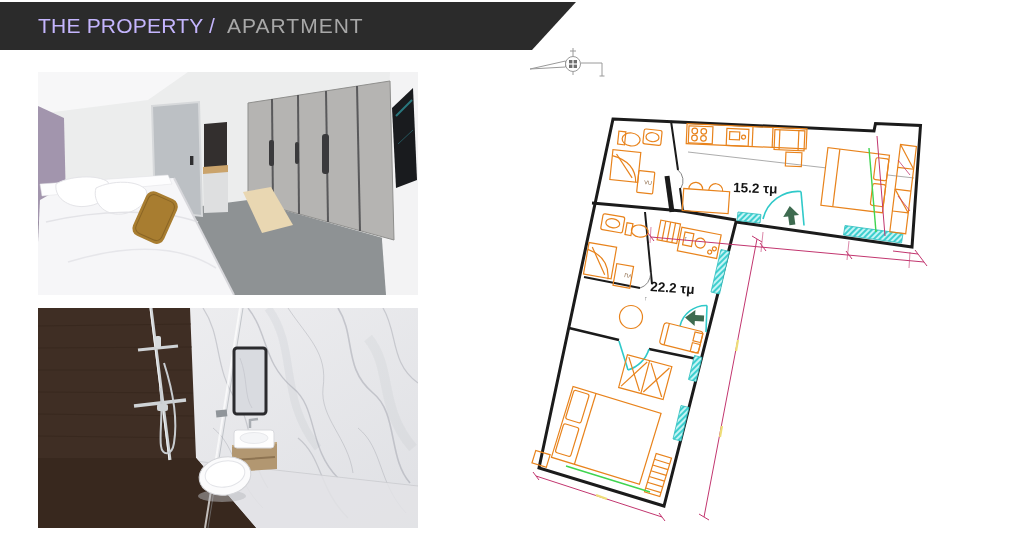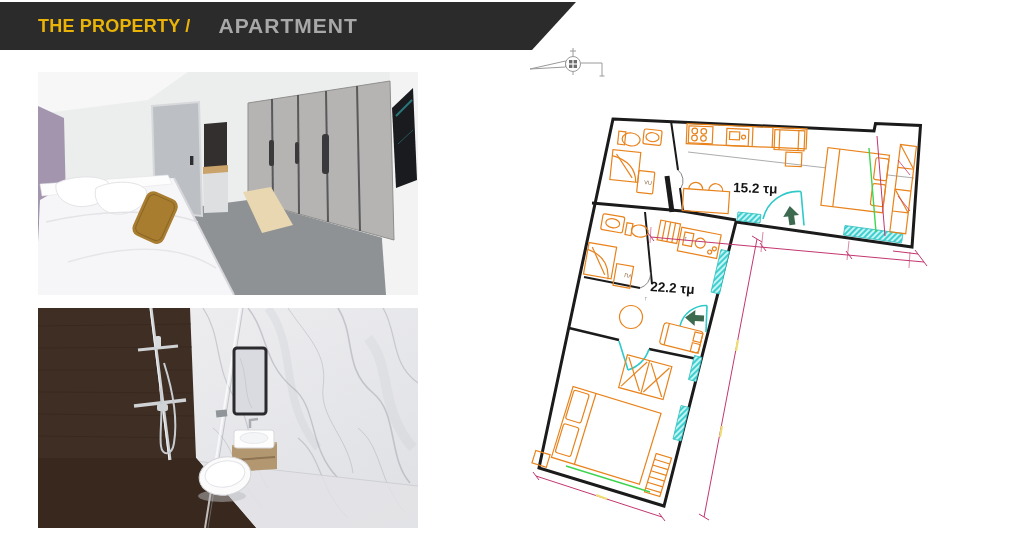--- a/index.html
+++ b/index.html
@@ -2,22 +2,22 @@
 <html><head>
 <meta charset="utf-8">
 <style>
   html,body{margin:0;padding:0;background:#ffffff;}
   .slide{position:relative;width:1024px;height:533px;background:#ffffff;overflow:hidden;
          font-family:"Liberation Sans",sans-serif;}
   
   .header-bar{position:absolute;left:0;top:2px;width:576px;height:48px;background:#2b2b2b;
               clip-path:polygon(0 0,100% 0,calc(100% - 44px) 100%,0 100%);
               display:flex;align-items:center;padding-left:38px;box-sizing:border-box;}
-  .header-bar .t1{color:#eab308;font-weight:bold;font-size:18px;letter-spacing:.2px;}
-  .header-bar .t2{color:#a8a8a8;font-weight:700;font-size:21px;margin-left:28px;letter-spacing:1px;}
+  .header-bar .t1{color:#c4b5fd;font-weight:normal;font-size:21px;letter-spacing:.2px;}
+  .header-bar .t2{color:#a8a8a8;font-weight:400;font-size:21px;margin-left:12px;letter-spacing:1px;}
   .compass{position:absolute;left:528px;top:40px;width:80px;height:40px;}
   
   .photo{position:absolute;left:38px;width:380px;overflow:hidden;}
   .photo.bedroom{top:72px;height:223px;}
   .photo.bathroom{top:308px;height:220px;}
   .photo svg{display:block;}
   
   .plan{position:absolute;left:515px;top:85px;width:430px;height:448px;}
   text.area{font-family:"Liberation Sans",sans-serif;font-weight:bold;font-size:13.5px;fill:#151515;}
   text.tiny{font-family:"Liberation Sans",sans-serif;font-size:5.5px;fill:#8d6b49;}

